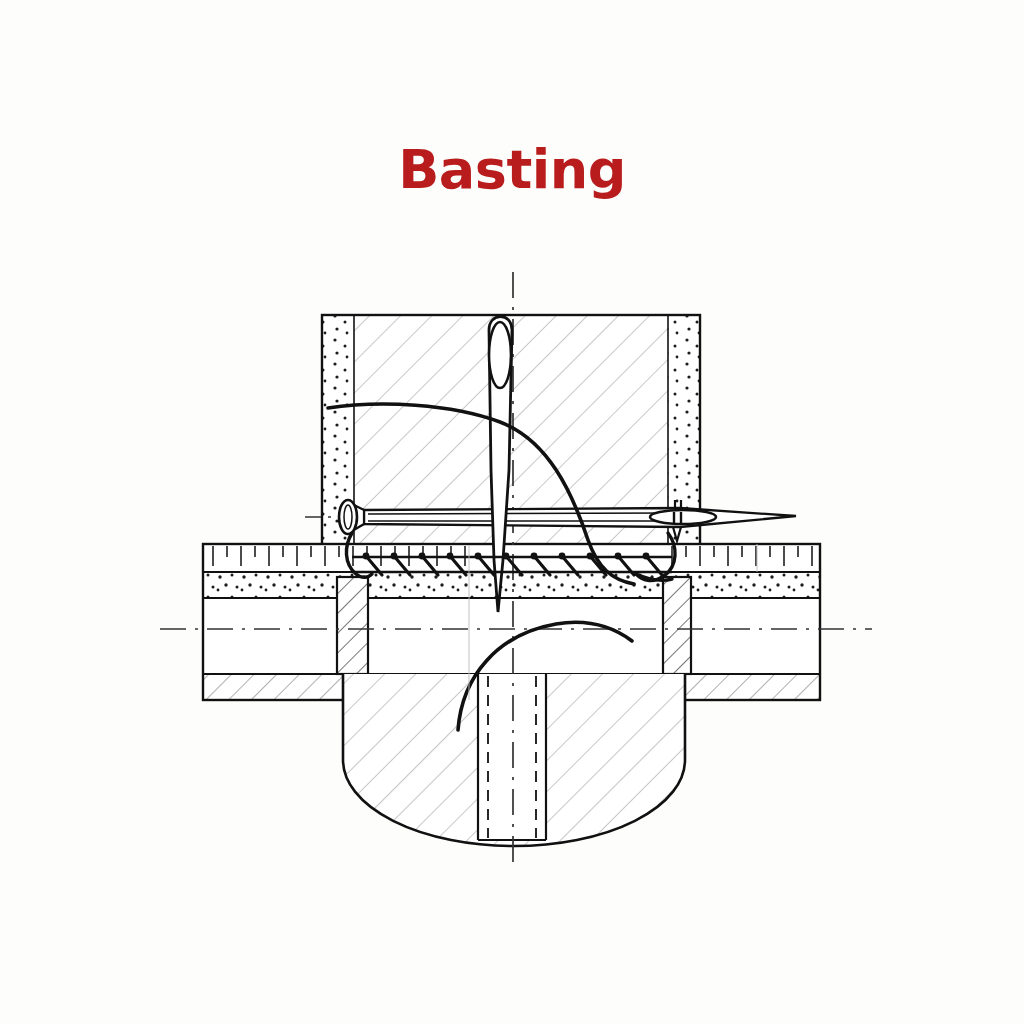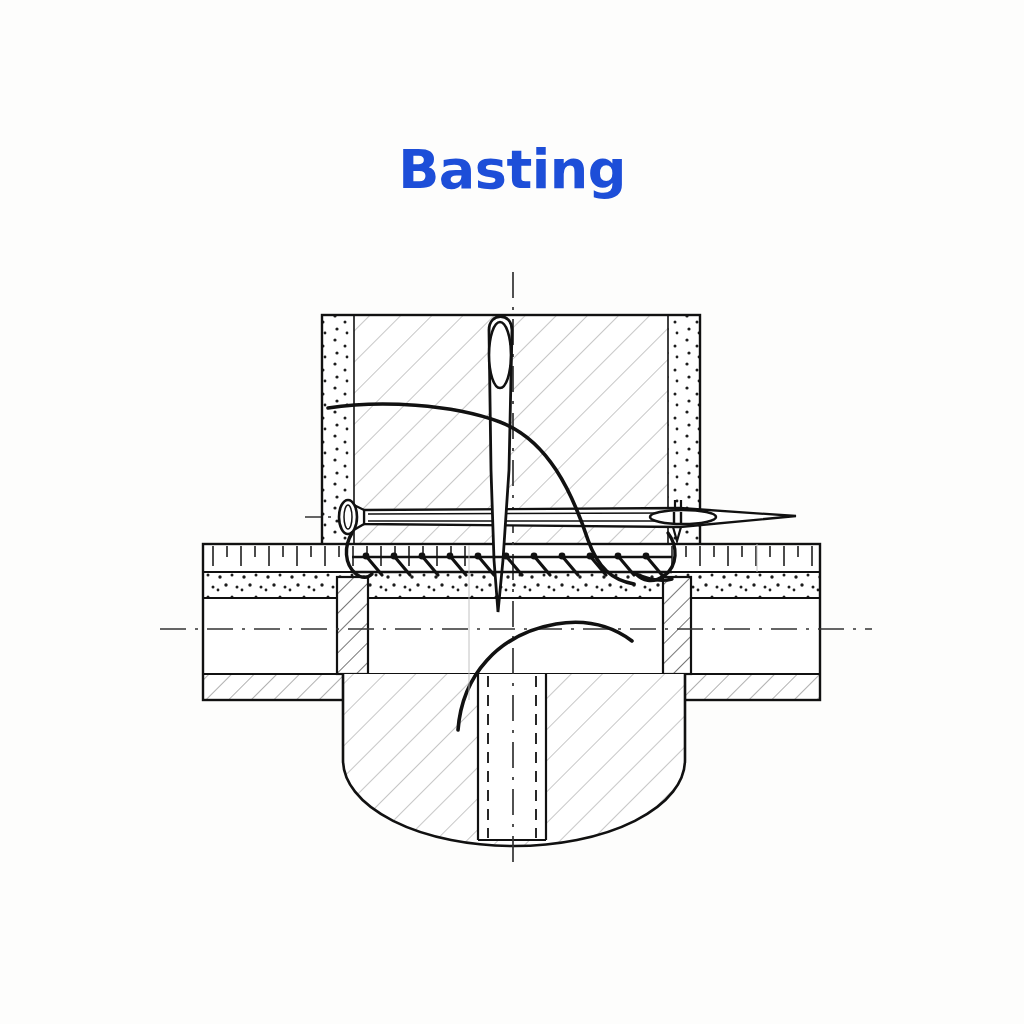--- a/index.html
+++ b/index.html
@@ -24,21 +24,21 @@
   #title {
     position: absolute;
     left: 0;
     top: 140px;
     width: 1024px;
     text-align: center;
     font-family: "DejaVu Sans", "Liberation Sans", sans-serif;
     font-weight: bold;
     font-size: 54px;
     letter-spacing: -0.5px;
-    color: #1d4ed8;
+    color: #b91c1c;
     line-height: 1.1;
   }
   #drawing {
     position: absolute;
     left: 0;
     top: 0;
     width: 1024px;
     height: 1024px;
   }
 </style>

